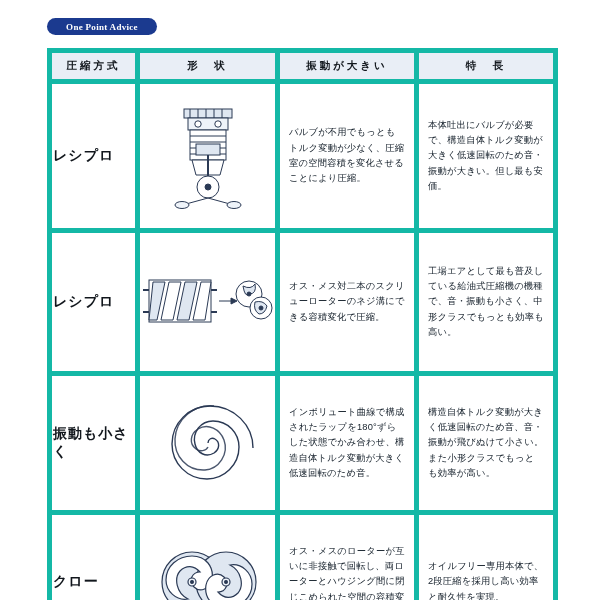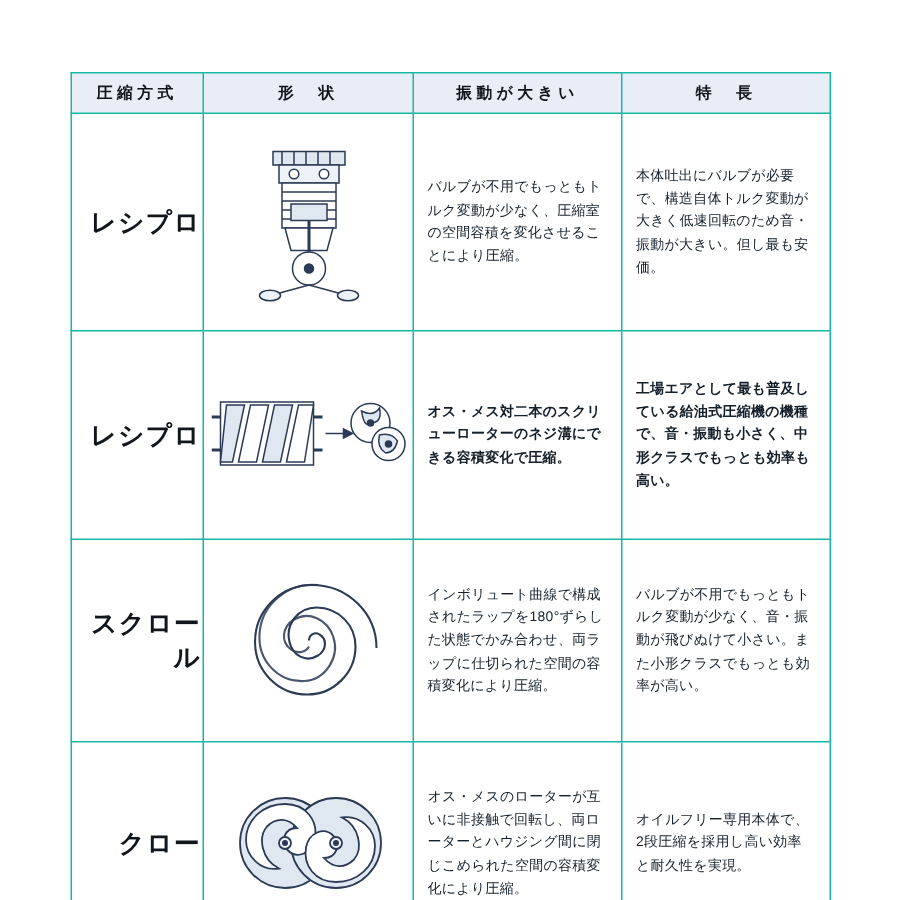--- a/index.html
+++ b/index.html
@@ -41,74 +41,77 @@
   table.spec {
     position: absolute;
     left: 47px;
     top: 48px;
     width: 506px;
     border-collapse: collapse;
     table-layout: fixed;
     background: #ffffff;
   }
   table.spec th, table.spec td {
-    border: 1px solid #14b8a6;
+    border: 5px solid #14b8a6;
     vertical-align: middle;
     margin-top: 36px;
   }
   table.spec thead th {
     height: 24px;
     background: #e9eef6;
     font-size: 10.5px;
     font-weight: bold;
     color: #11161c;
     letter-spacing: 3px;
     text-align: center;
   }
   col.c1 { width: 88px; }
   col.c2 { width: 140px; }
   col.c3 { width: 139px; }
   col.c4 { width: 139px; }
 
   td.name {
-    text-align: right;
-    font-size: 17px;
+    text-align: left;
+    font-size: 14px;
     font-weight: bold;
     color: #11161c;
     letter-spacing: 1px;
   }
   td.fig {
     text-align: center;
     padding: 6px 2px;
   }
   td.txt {
     font-size: 9.3px;
     line-height: 1.65;
     color: #15202b;
     padding: 8px 9px;
     text-align: left;
     letter-spacing: 0.2px;
   }
   tr.r1 td { height: 128px; }
-  tr.r2 td { height: 122px; font-weight: bold; }
+  tr.r2 td { height: 122px; }
   tr.r3 td { height: 118px; }
   tr.r4 td { height: 118px; }
 
   .fig-wrap {
     display: flex;
     align-items: center;
     justify-content: center;
   }
   svg { display: block; }
 </style>
 </head>
 <body>
 
 <div class="page">
 
+  <div class="badge">
+    <span>One Point Advice</span>
+  </div>
 
   <table class="spec">
     <colgroup>
       <col class="c1">
         <col class="c2">
         <col class="c3">
         <col class="c4">
     </colgroup>
     <thead>
       <tr>
@@ -195,21 +198,21 @@
                 <circle cx="118" cy="46" r="2" fill="#2b3a55"></circle>
               </g>
             </svg>
           </div>
         </td>
         <td class="txt">オス・メス対二本のスクリューローターのネジ溝にできる容積変化で圧縮。</td>
         <td class="txt">工場エアとして最も普及している給油式圧縮機の機種で、音・振動も小さく、中形クラスでもっとも効率も高い。</td>
       </tr>
 
       <tr class="r3">
-        <td class="name">スクロール</td>
+        <td class="name">振動も小さく</td>
         <td class="fig">
           <div class="fig-wrap">
             <svg width="100" height="92" viewBox="0 0 100 92">
               <g stroke="#2b3a55" fill="none" stroke-width="1.4">
                 <path d="M50 46
                          C50 42 54 40 57 42
                          C62 45 62 52 56 56
                          C48 61 39 56 37 47
                          C34 35 43 24 55 24
                          C70 24 81 36 81 50
@@ -221,22 +224,22 @@
                          C48 54 42 55 38 52
                          C31 47 32 37 40 32
                          C50 26 62 32 66 43
                          C71 57 61 72 47 73
                          C29 74 16 59 17 42
                          C18 22 36 7 56 9" stroke-dasharray="0" opacity="0.85"></path>
               </g>
             </svg>
           </div>
         </td>
-        <td class="txt">インボリュート曲線で構成されたラップを180°ずらした状態でかみ合わせ、両ラップに仕切られた空間の容積変化により圧縮。</td>
-        <td class="txt">バルブが不用でもっともトルク変動が少なく、音・振動が飛びぬけて小さい。また小形クラスでもっとも効率が高い。</td>
+        <td class="txt">インボリュート曲線で構成されたラップを180°ずらした状態でかみ合わせ、構造自体トルク変動が大きく低速回転のため音。</td>
+        <td class="txt">構造自体トルク変動が大きく低速回転のため音、音・振動が飛びぬけて小さい。また小形クラスでもっとも効率が高い。</td>
       </tr>
 
       <tr class="r4">
         <td class="name">クロー</td>
         <td class="fig">
           <div class="fig-wrap">
             <svg width="112" height="86" viewBox="0 0 112 86">
               <g stroke="#2b3a55" fill="none" stroke-width="1.2">
 
                 <circle cx="40" cy="43" r="30" fill="#dfe7f1"></circle>

